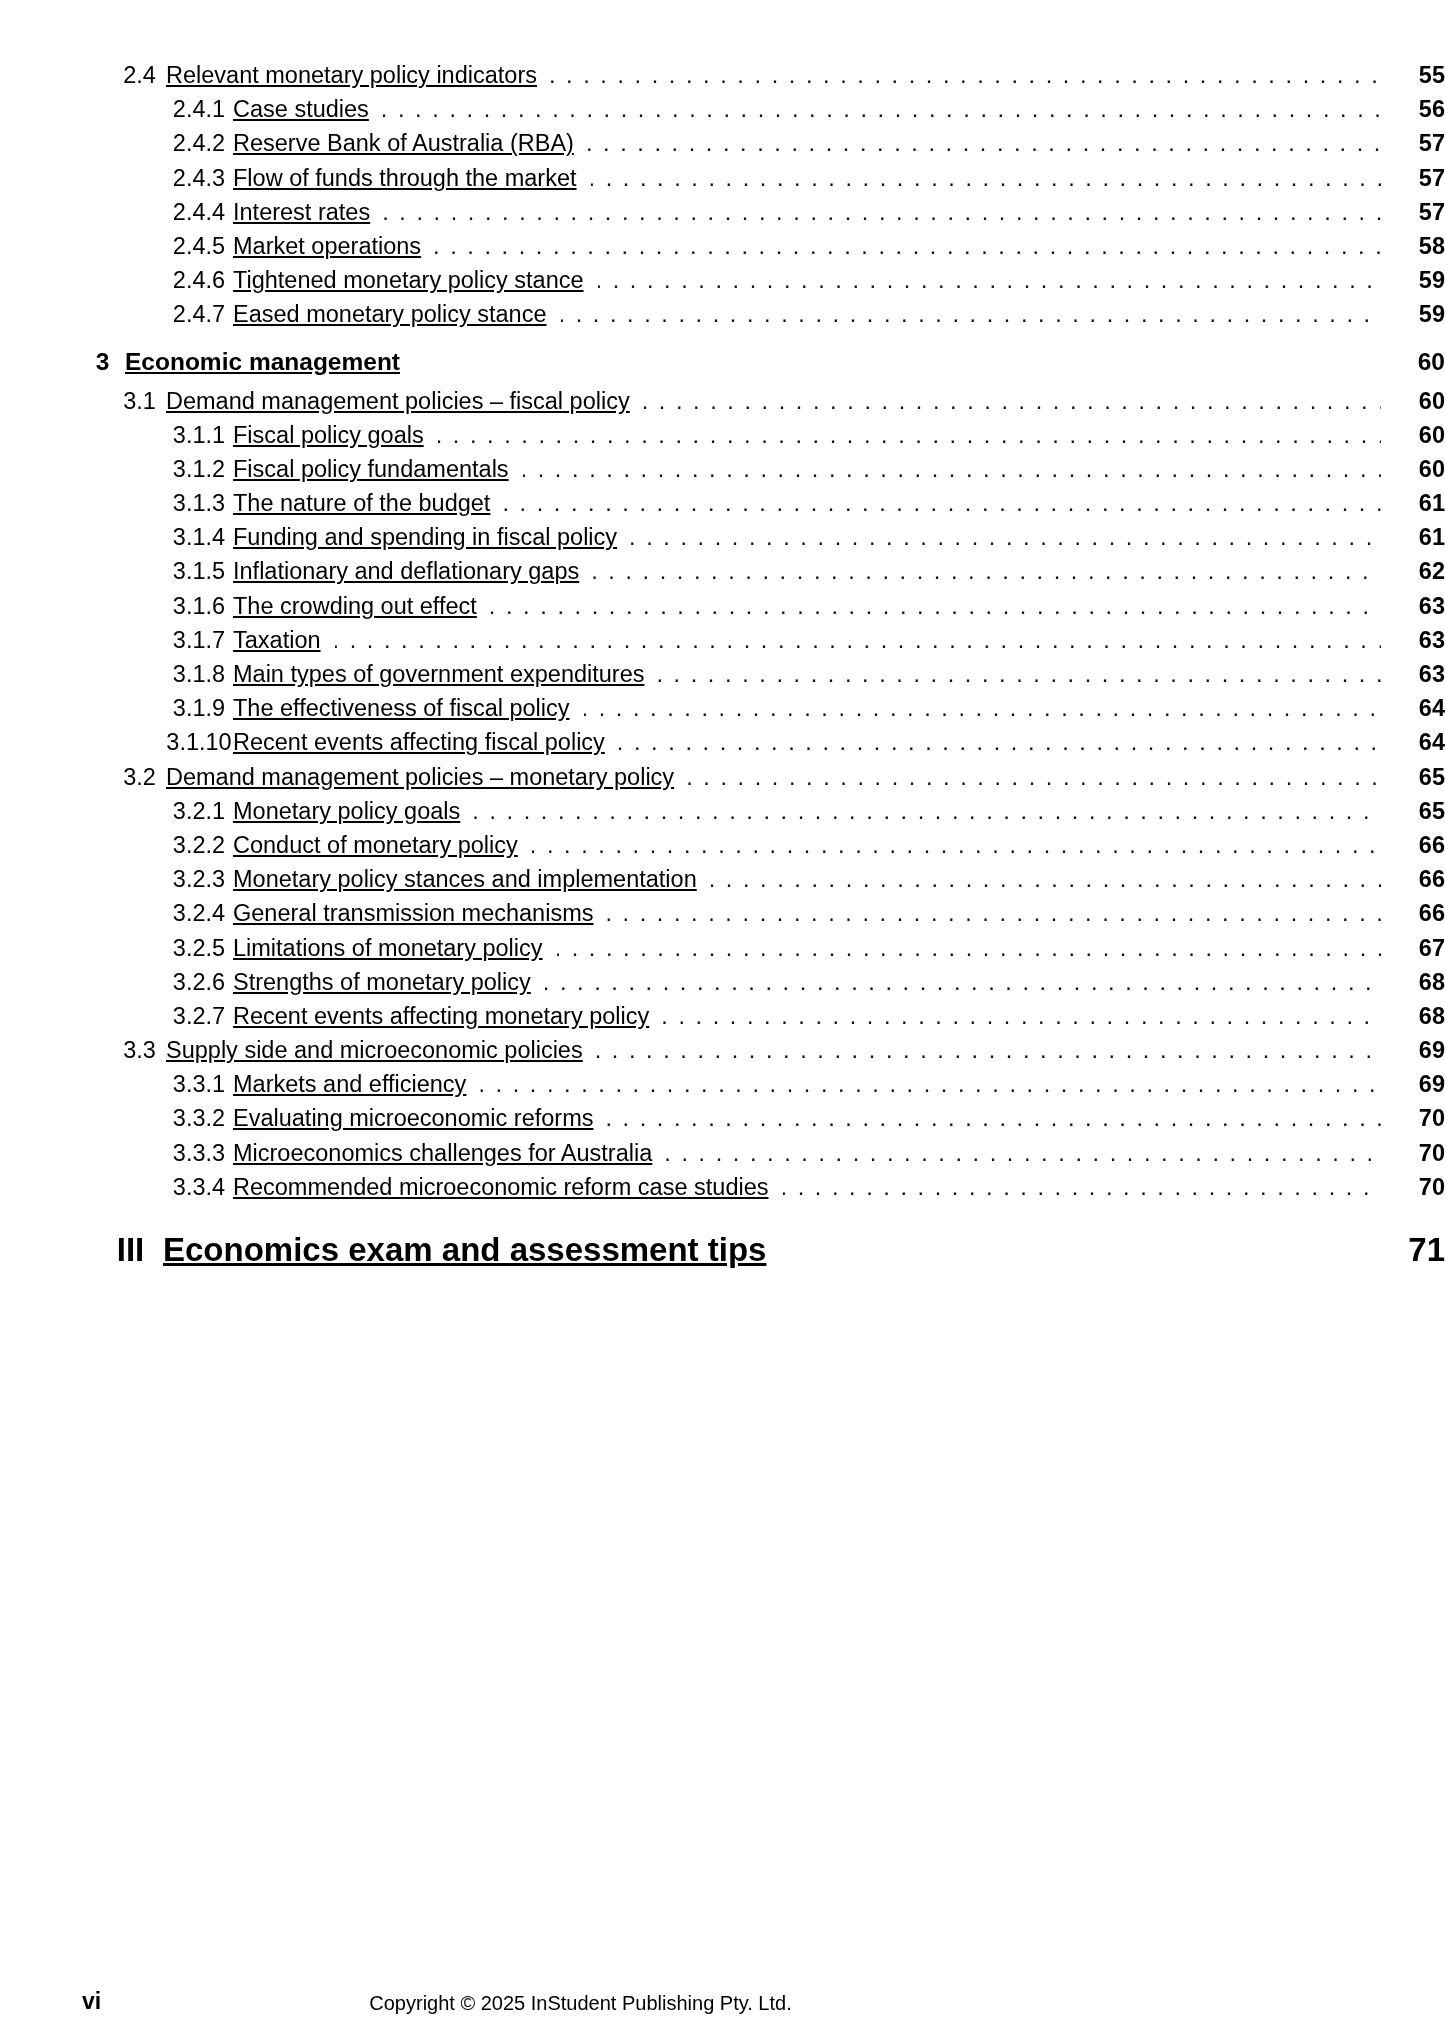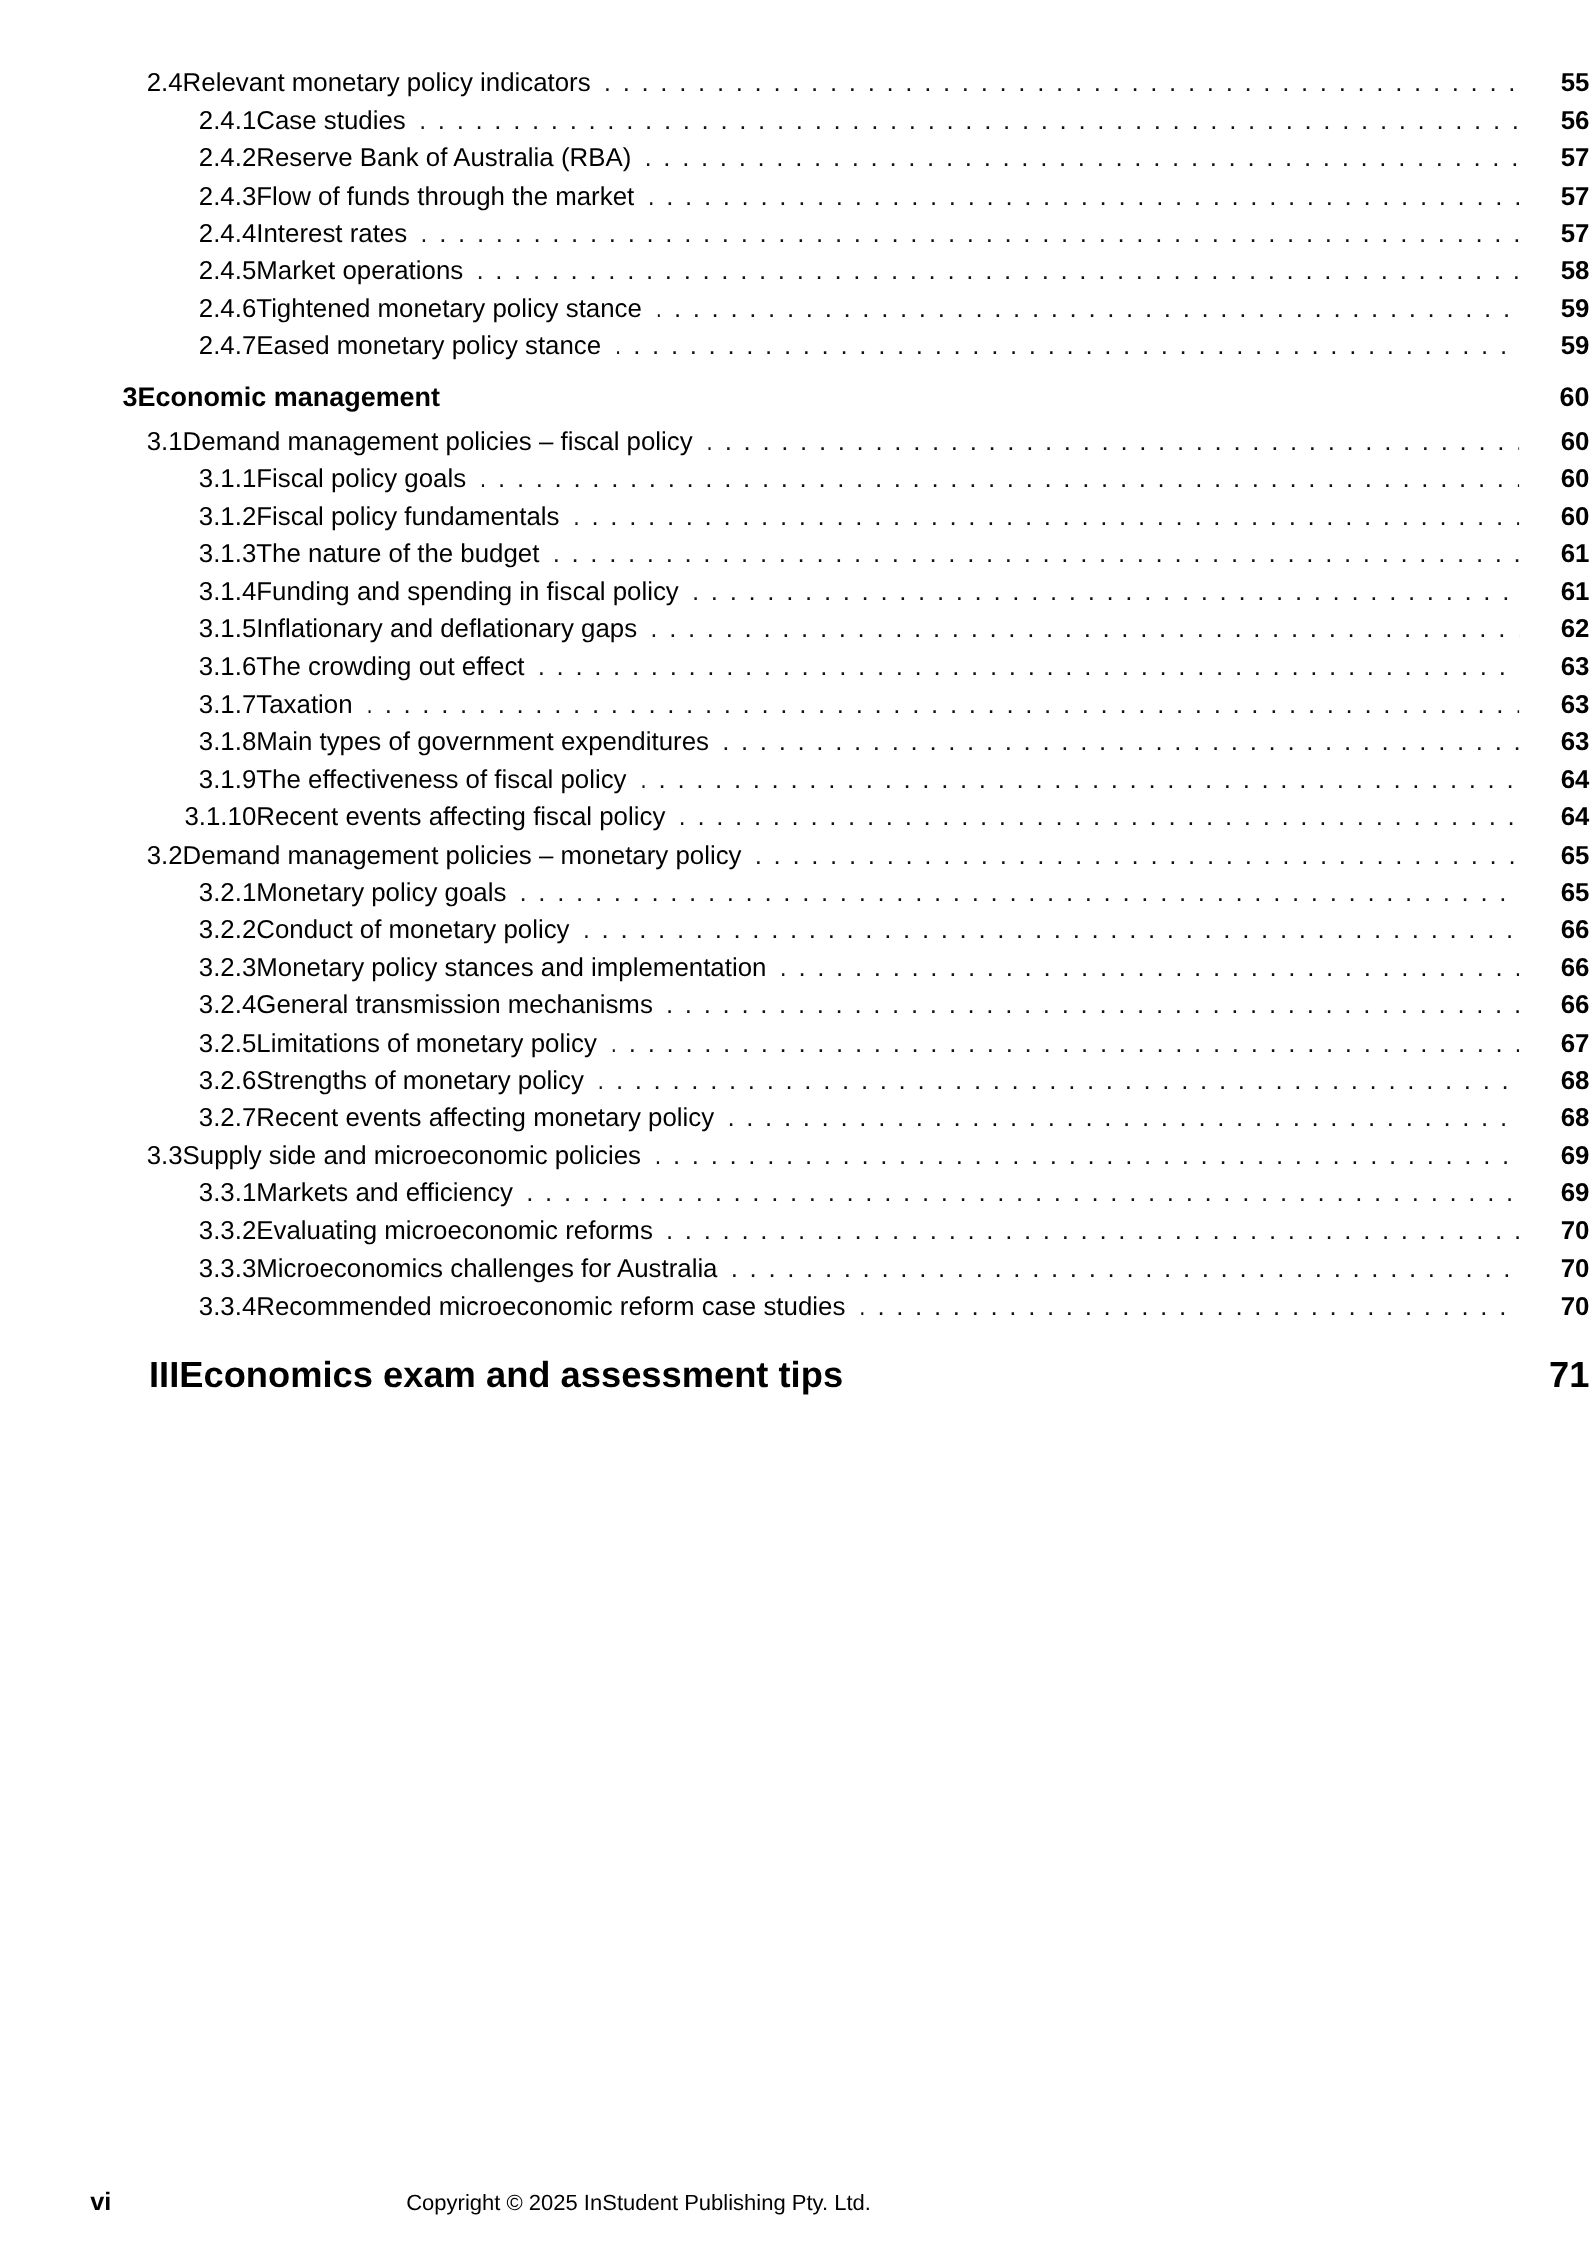--- a/index.html
+++ b/index.html
@@ -28,25 +28,26 @@
     display: flex;
     align-items: baseline;
     height: 34.2px;
     font-size: 23.5px;
     line-height: 34.2px;
     white-space: nowrap;
   }
 
   .num {
     flex: 0 0 auto;
-    text-align: right;
+    text-align: center;
   }
   .title {
     flex: 0 0 auto;
     padding-right: 14px;
+    text-decoration: underline;
   }
   .leader {
     flex: 1 1 auto;
     overflow: hidden;
     height: 34.2px;
     position: relative;
   }
   .leader i {
     font-style: normal;
     display: block;

